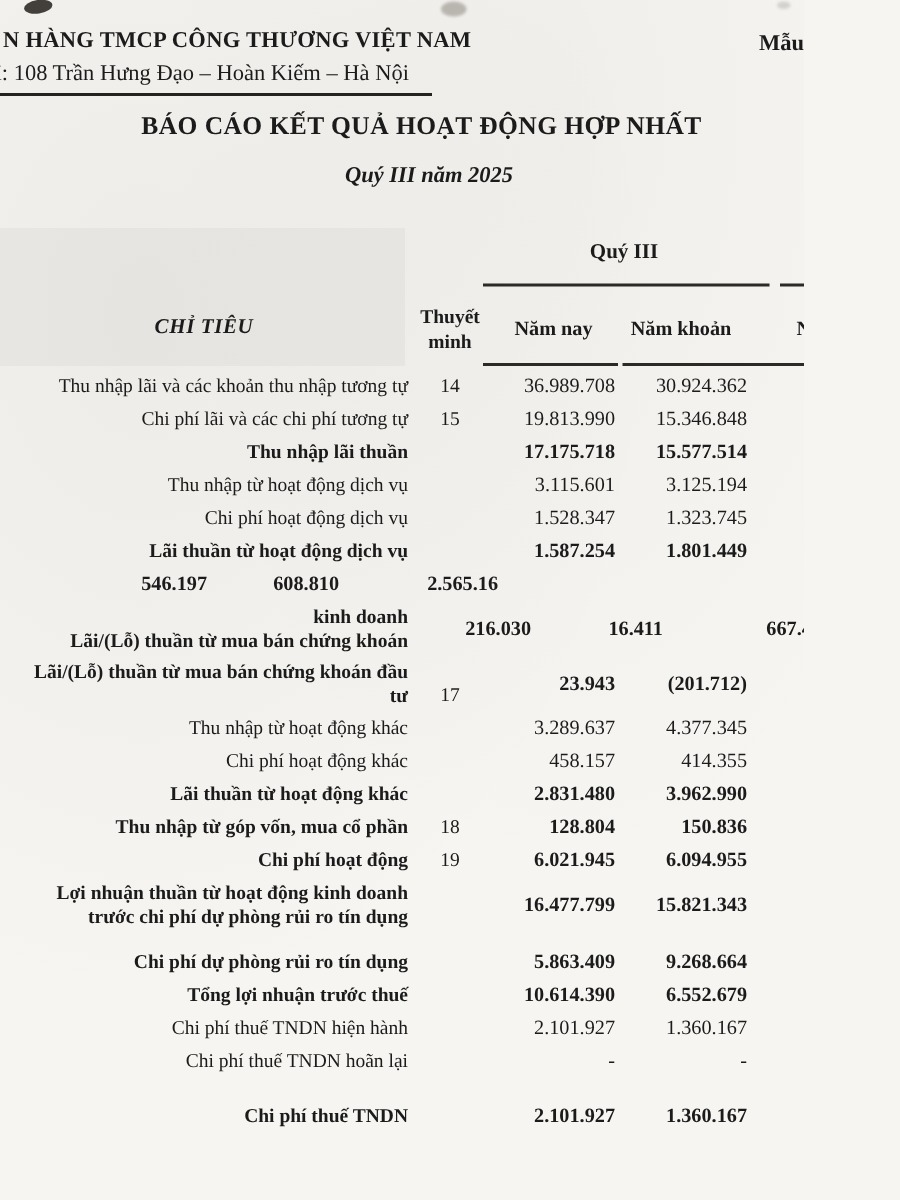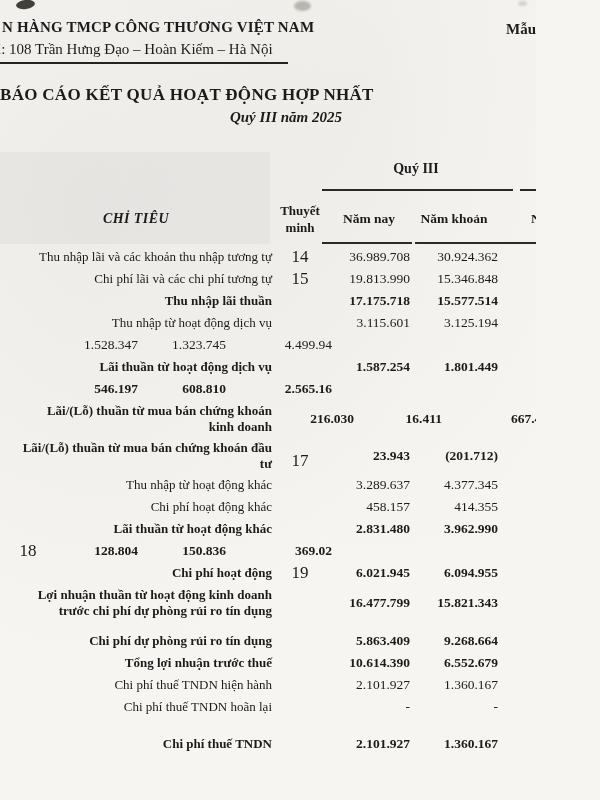--- a/index.html
+++ b/index.html
@@ -21,21 +21,21 @@
   .a1{left:16px;top:0px;width:19px;height:9px;background:#43403b;transform:rotate(-8deg);}
   .a2{left:294px;top:1px;width:17px;height:10px;background:#8d887f;opacity:.55;filter:blur(1px);}
   .a3{left:518px;top:1px;width:9px;height:5px;background:#9a958c;opacity:.35;filter:blur(1px);}
 
   
   .org{position:absolute;left:2px;top:19px;font-size:15px;font-weight:bold;letter-spacing:.2px;white-space:nowrap;}
   .addr{position:absolute;left:-3px;top:41px;font-size:15px;white-space:nowrap;}
   .addr-rule{position:absolute;left:0;top:62px;width:288px;height:2px;background:#25231f;}
   .form-no{position:absolute;left:506px;top:21px;font-size:15px;font-weight:bold;white-space:nowrap;}
 
-  .title-wrap{position:absolute;left:0;top:85px;width:562px;}
+  .title-wrap{position:absolute;left:0;top:74px;width:562px;text-align:center;}
   .title{font-size:17px;font-weight:bold;letter-spacing:.3px;white-space:nowrap;}
   .subtitle{position:absolute;left:0;top:109px;width:572px;text-align:center;font-size:15px;font-weight:bold;font-style:italic;}
   .unit{position:absolute;left:548px;top:133px;font-size:11px;white-space:nowrap;}
 
   
   .thead-noise{position:absolute;left:0;top:152px;width:270px;height:92px;background:rgba(70,65,58,0.045);}
   .g-quarter{position:absolute;left:328px;top:161px;width:176px;text-align:center;font-size:14px;font-weight:bold;}
   .g-ytd{position:absolute;left:546px;top:153px;width:110px;font-size:14px;font-weight:bold;line-height:18px;white-space:nowrap;}
   .g-ytd .l2{padding-left:17px;}
   .rule{position:absolute;height:2px;background:#2b2a27;}
@@ -49,21 +49,21 @@
   .r-s1{left:322px;top:242px;width:90px;}
   .r-s2{left:415px;top:242px;width:189px;}
 
   
   .rows{position:absolute;left:0;top:246px;width:604px;}
   .row{display:flex;align-items:center;min-height:22px;}
   .row.two{min-height:37px;}
   .row.bold{font-weight:bold;}
   .c-label{width:262px;padding-left:10px;font-size:13px;line-height:16px;text-align:right;}
   .c-label div{white-space:nowrap;}
-  .c-note{width:56px;align-self:stretch;display:flex;align-items:center;justify-content:center;font-size:17px;font-weight:normal;}
+  .c-note{width:56px;align-self:stretch;display:flex;align-items:center;justify-content:center;font-size:13px;font-weight:normal;}
   .c-note.note-bottom{align-items:flex-end;padding-bottom:3px;}
   .c-num{font-size:13.5px;text-align:right;white-space:nowrap;}
   .c1{width:82px;}
   .c2{width:88px;}
   .c3{width:106px;}
 </style>
 </head>
 <body>
 
 <div class="page">
@@ -135,20 +135,23 @@
       <div class="row">
         <div class="c-label">
           <div>Thu nhập từ hoạt động dịch vụ</div>
         </div>
         <div class="c-note"></div>
         <div class="c-num c1">3.115.601</div>
         <div class="c-num c2">3.125.194</div>
         <div class="c-num c3">9.131.95</div>
       </div>
       <div class="row">
+        <div class="c-label">
+          <div>Chi phí hoạt động dịch vụ</div>
+        </div>
         <div class="c-note"></div>
         <div class="c-num c1">1.528.347</div>
         <div class="c-num c2">1.323.745</div>
         <div class="c-num c3">4.499.94</div>
       </div>
       <div class="row bold">
         <div class="c-label">
           <div>Lãi thuần từ hoạt động dịch vụ</div>
         </div>
         <div class="c-note"></div>
@@ -157,22 +160,22 @@
         <div class="c-num c3">4.632.00</div>
       </div>
       <div class="row bold">
         <div class="c-note"></div>
         <div class="c-num c1">546.197</div>
         <div class="c-num c2">608.810</div>
         <div class="c-num c3">2.565.16</div>
       </div>
       <div class="row bold two">
         <div class="c-label">
+          <div>kinh doanh</div>
           <div>Lãi/(Lỗ) thuần từ mua bán chứng khoán</div>
-          <div>kinh doanh</div>
         </div>
         <div class="c-num c1">216.030</div>
         <div class="c-num c2">16.411</div>
         <div class="c-num c3">667.44</div>
       </div>
       <div class="row bold two">
         <div class="c-label">
           <div>Lãi/(Lỗ) thuần từ mua bán chứng khoán đầu</div>
           <div>tư</div>
         </div>
@@ -202,20 +205,23 @@
       <div class="row bold">
         <div class="c-label">
           <div>Lãi thuần từ hoạt động khác</div>
         </div>
         <div class="c-note"></div>
         <div class="c-num c1">2.831.480</div>
         <div class="c-num c2">3.962.990</div>
         <div class="c-num c3">7.007.20</div>
       </div>
       <div class="row bold">
+        <div class="c-label">
+          <div>Thu nhập từ góp vốn, mua cổ phần</div>
+        </div>
         <div class="c-note">18</div>
         <div class="c-num c1">128.804</div>
         <div class="c-num c2">150.836</div>
         <div class="c-num c3">369.02</div>
       </div>
       <div class="row bold">
         <div class="c-label">
           <div>Chi phí hoạt động</div>
         </div>
         <div class="c-note">19</div>

